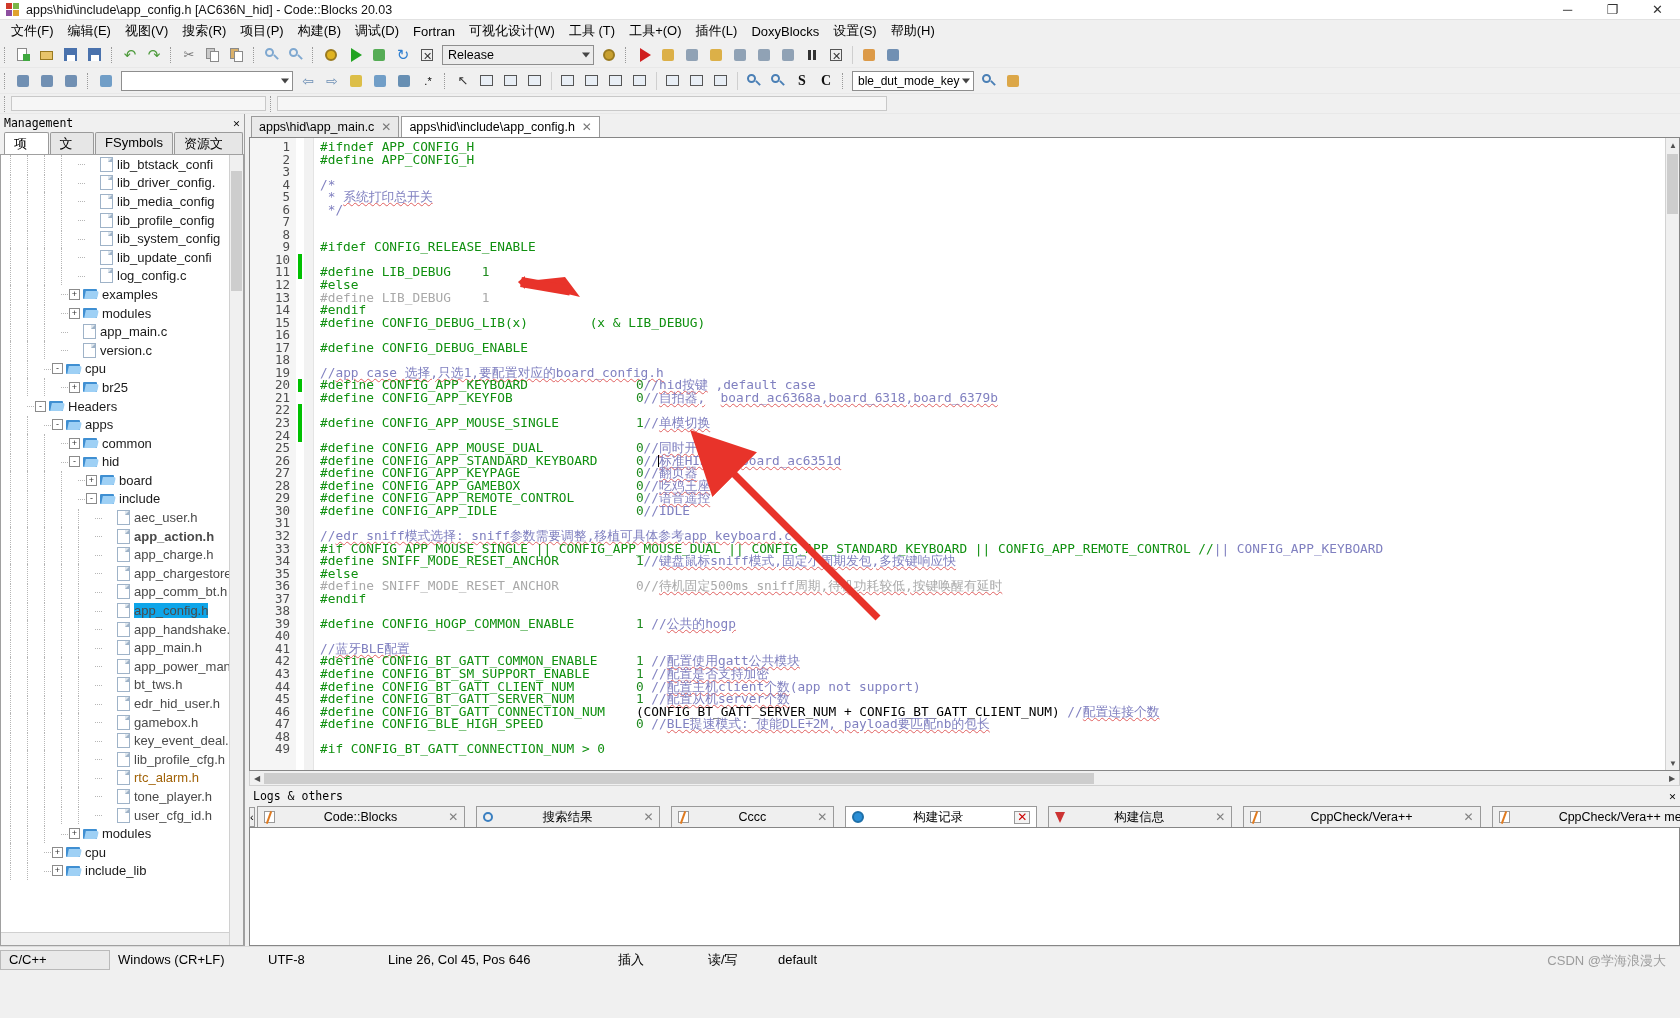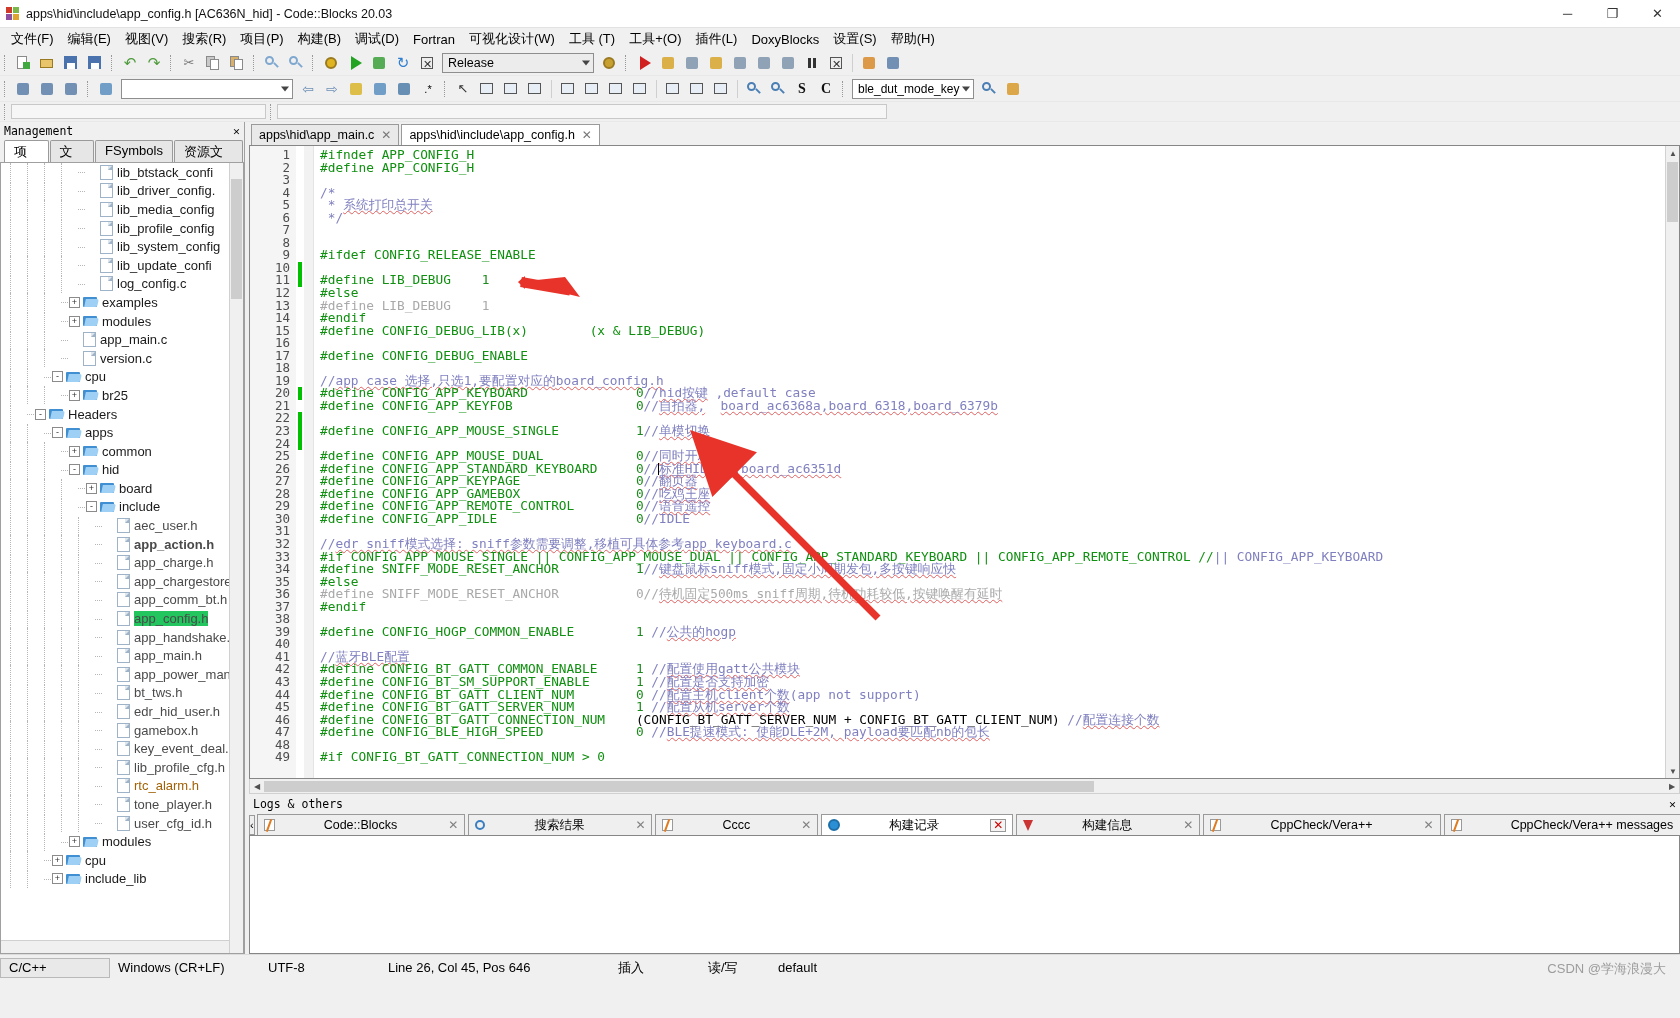--- a/index.html
+++ b/index.html
@@ -6,21 +6,21 @@
   html, body {
     margin: 0; padding: 0;
     width: 1680px; height: 1018px;
     overflow: hidden;
     font-family: "Liberation Sans", sans-serif;
     font-size: 13px;
     background: #f0f0f0;
   }
   
   #titlebar {
-    height: 28px; background: #ffffff; display: flex; align-items: center;
+    height: 20px; background: #ffffff; display: flex; align-items: center;
     border-bottom: 1px solid #e2e2e2;
   }
   #titlebar .logo {
     width: 14px; height: 14px; margin: 0 6px 0 6px; position: relative; flex: none;
   }
   #titlebar .logo i { position: absolute; width: 6px; height: 6px; display:block; }
   #titlebar .logo i:nth-child(1){ left:0; top:0; background:#d03a2a; }
   #titlebar .logo i:nth-child(2){ left:7px; top:0; background:#7ab648; }
   #titlebar .logo i:nth-child(3){ left:0; top:7px; background:#8e4fa0; }
   #titlebar .logo i:nth-child(4){ left:7px; top:7px; background:#e0a32e; }
@@ -87,21 +87,21 @@
   }
   .ficon{ width:13px;height:15px;background:#fff;border:1px solid #9fb3c8;position:relative;
     margin-right:4px; flex:none;}
   .ficon::after{content:'';position:absolute;right:0;top:0;border-left:4px solid #dfe7ee;
     border-bottom:4px solid #9fb3c8;}
   .dicon{ width:15px;height:12px; margin-right:4px; flex:none; position:relative;}
   .dicon::before{content:'';position:absolute;left:0;top:1px;width:14px;height:10px;
     background:#3f8fd2;border-radius:1px;}
   .dicon::after{content:'';position:absolute;left:2px;top:3px;width:13px;height:8px;
     background:#9ed0f5;border-radius:0 2px 2px 0;transform:skewX(-12deg);}
-  .sel-label{ background:#22c55e; }
+  .sel-label{ background:#0ea5e9; }
   
   #editorcol { flex:1; display:flex; flex-direction:column; background:#f0f0f0; min-width:0;}
   #edtabs { height:23px; display:flex; align-items:flex-end; background:#f0f0f0; padding-left:6px;}
   .edtab{
     height:21px; display:flex; align-items:center; padding:0 7px; font-size:12.5px;
     border:1px solid #9a9a9a; border-bottom:none; background:#e9e9e9; margin-right:2px;
     color:#000; white-space:nowrap;
   }
   .edtab.active{ background:#fff; }
   .edtab .x{ margin-left:7px; color:#777; font-size:12px;}
@@ -136,21 +136,21 @@
   #hscrollrow{ height:15px; background:#f0f0f0; display:flex; align-items:center; margin-left:4px;
      border:1px solid #d0d0d0; border-top:none;}
   #hthumb{ height:11px; background:#cdcdcd; }
   
   #logs{ height:160px; background:#f0f0f0; display:flex; flex-direction:column; margin-left:4px; }
   #logs .hdr{ height:19px; display:flex;align-items:center;justify-content:space-between;
      font-family:"DejaVu Sans Mono",monospace; font-size:11.5px; padding:0 4px; }
   #logtabs{ height:22px; display:flex; align-items:flex-end; overflow:hidden;}
   .ltab{
     height:21px; display:flex; align-items:center; padding:0 6px; font-size:12.5px;
-    border:1px solid #9a9a9a; border-bottom:none; background:#efefef; margin-right:3px;
+    border:1px solid #9a9a9a; border-bottom:none; background:#efefef; margin-right:11px;
     white-space:nowrap; color:#000;gap:45px;
   }
   .ltab.active{ background:#fff; }
   .ltab .ic{ margin-right:4px; display:inline-flex; }
   .ltab .x{ margin-left:6px; color:#808080; font-size:12px;}
   .ltab .x.red{ color:#c00; border:1px solid #999; background:#f4f4f4; padding:0 2px; line-height:11px;}
   #logbody{ flex:1; background:#fff; border:1px solid #868686; }
   
   #statusbar{
     height:26px; display:flex; align-items:center; background:#f0f0f0; font-size:13px;

